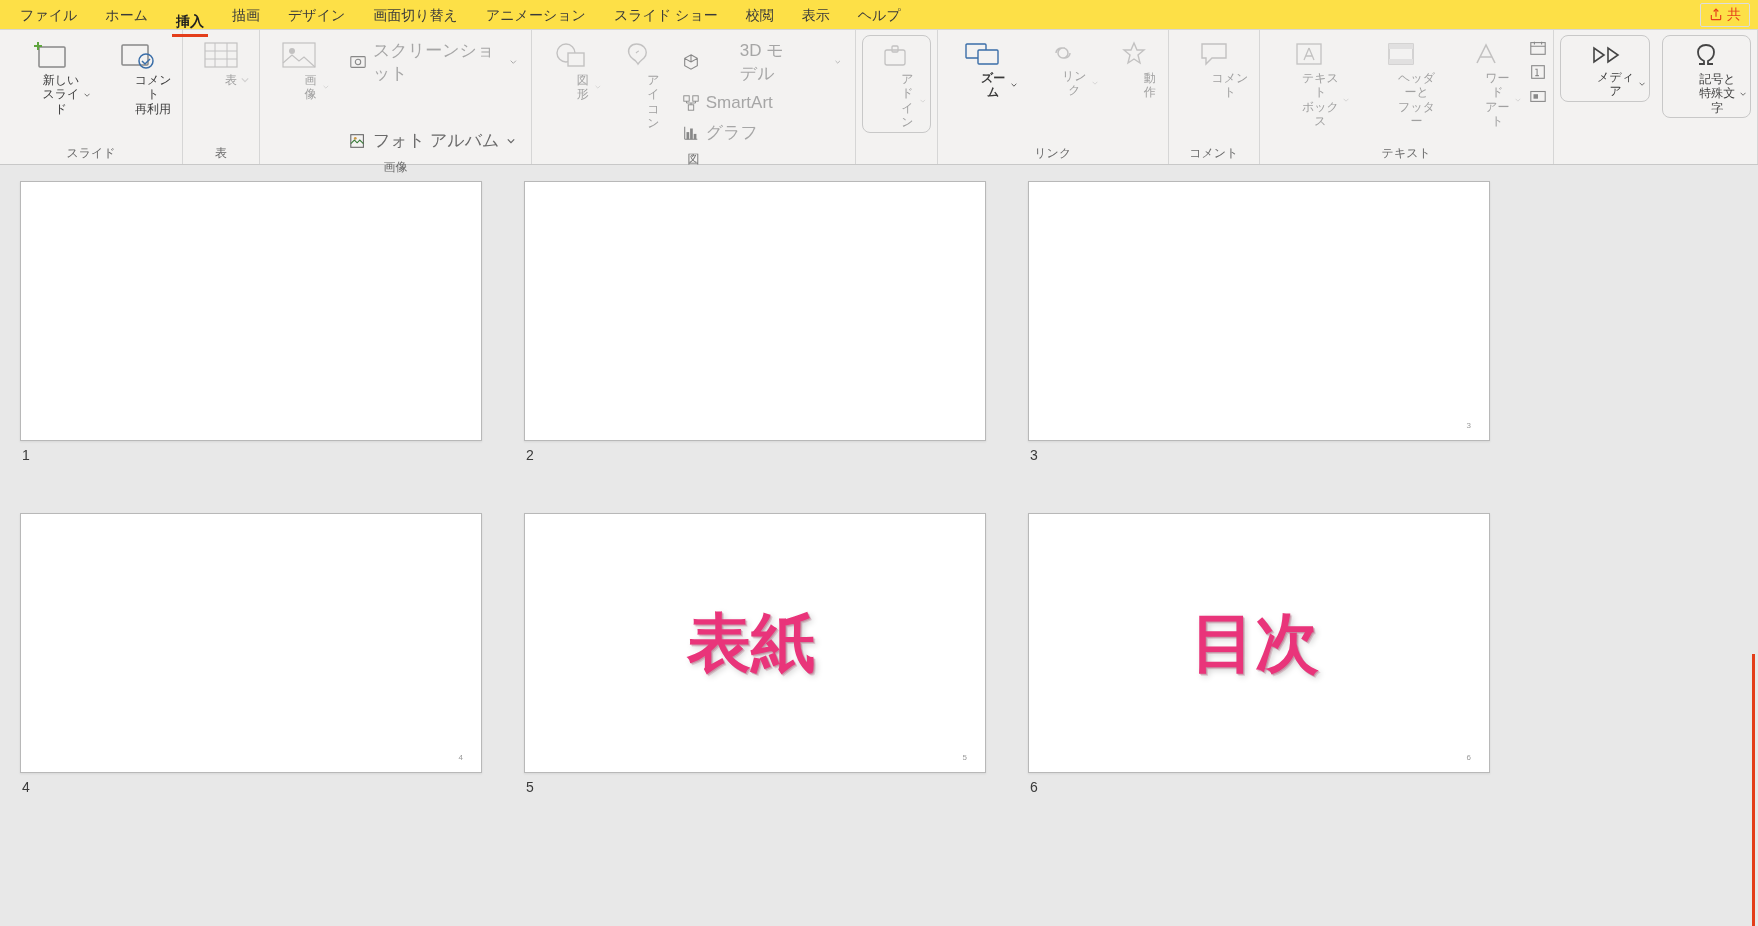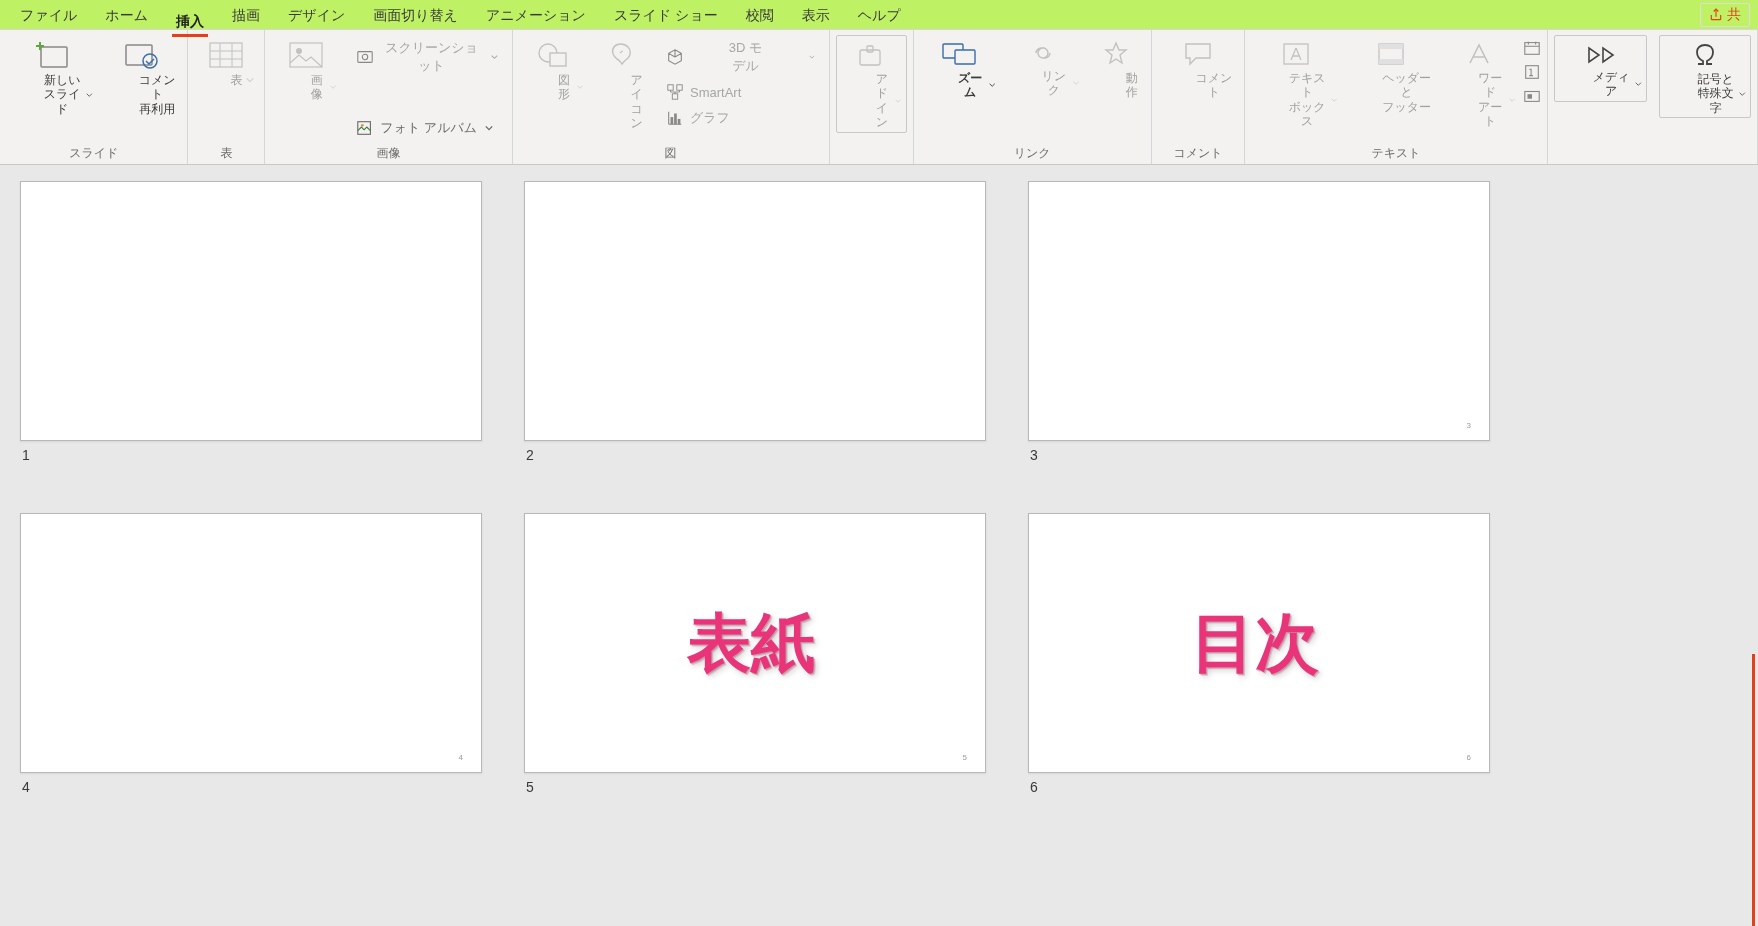--- a/index.html
+++ b/index.html
@@ -11,21 +11,21 @@
       height: 926px;
       overflow: hidden;
       user-select: none;
     }
 
     
     .tabs {
       display: flex;
       align-items: center;
       height: 30px;
-      background: #bef264;
+      background: #fde047;
       padding: 0 6px;
       border-bottom: 1px solid #d6d6d6;
     }
     .tab {
       padding: 0 14px;
       line-height: 30px;
       color: #3a3a3a;
       font-size: 14px;
       cursor: pointer;
       position: relative;
@@ -95,31 +95,30 @@
       color: #3a3a3a;
       white-space: pre-line;
       display: flex; align-items: center; gap: 2px; margin-left: 32px;
     }
     .btn.disabled, .btn.disabled .lbl { color: #a0a0a0; }
     .btn.disabled .ico, .btn.disabled svg { opacity: .45; }
     .chev { width: 8px; height: 8px; margin-left: 2px; }
     .hbtn {
       display: flex; align-items: center; gap: 6px;
       padding: 4px 8px;
-      color: #6a6a6a; font-size: 13px;
+      color: #6a6a6a; font-size: 17px;
       cursor: pointer; border-radius: 2px;
       min-width: 150px;
-      text-align: center;
     }
     .hbtn.disabled { color: #a6a6a6; }
     .hbtn .ico-sm { width: 18px; height: 18px; flex-shrink: 0; }
     .vstack { display: flex; flex-direction: column; }
     .bordered-big {
       border: 1px solid #c8c8c8;
-      border-radius: 2px;
+      border-radius: 8px;
       padding: 6px 4px 2px 4px;
     }
     .dialog-launcher-col {
       display: flex; flex-direction: column; justify-content: space-between;
       gap: 6px; padding: 4px 0;
     }
     .mini-ico { width: 18px; height: 18px; }
 
     
     .sorter {

